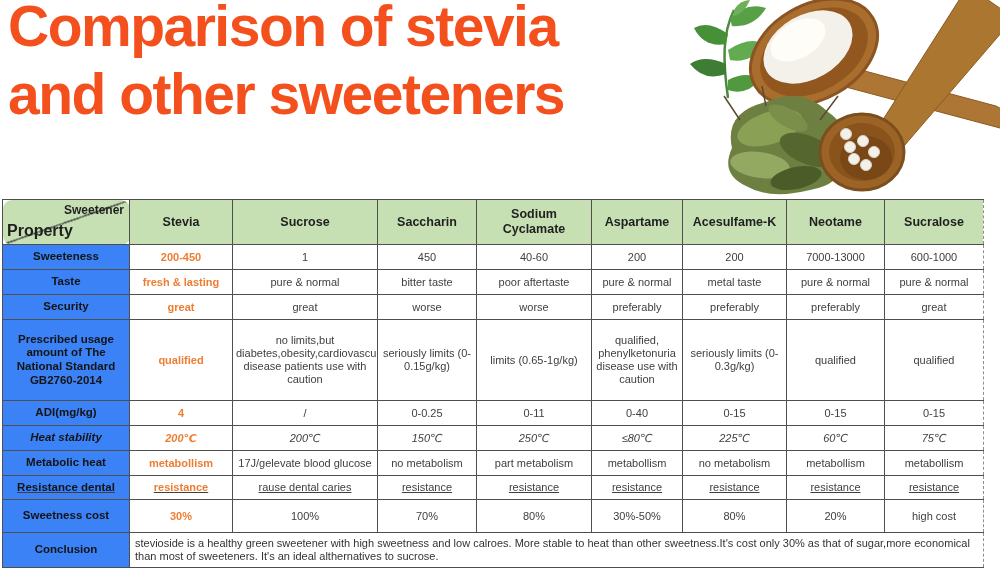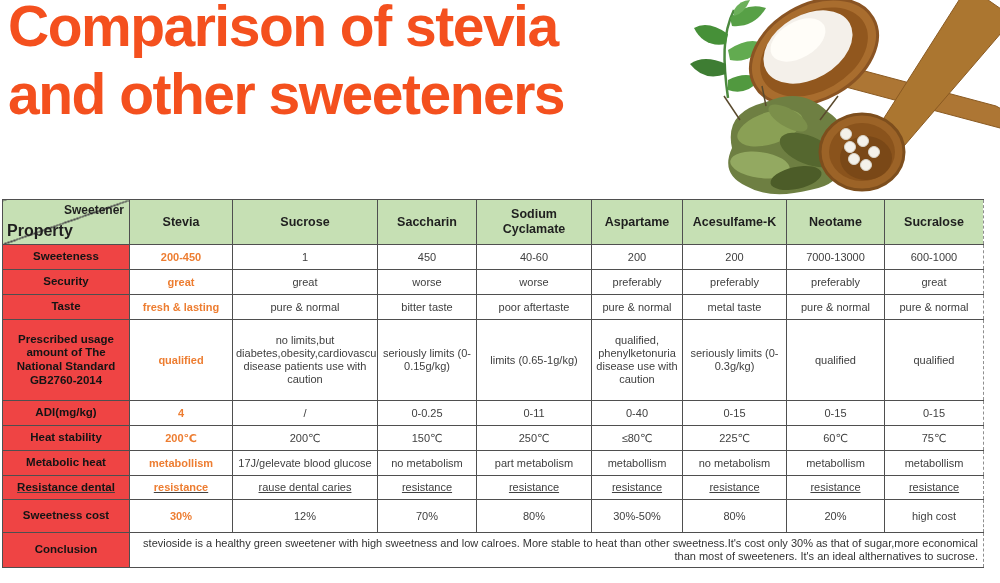--- a/index.html
+++ b/index.html
@@ -32,28 +32,29 @@
   thead th {
     background:#c6e0b4; color:#1f1f1f; font-weight:bold; font-size:12.5px;
     height:45px;
   }
   th.corner {
     position:relative; padding:0;
     background:
       linear-gradient(to bottom right,
         #c6e0b4 calc(50% - 1px), #4f4f4f calc(50% - 1px),
         #4f4f4f calc(50% + 0.5px), #c6e0b4 calc(50% + 0.5px));
+    border-radius: 9px;
   }
   th.corner .corner-top { position:absolute; top:3px; right:5px; font-size:12px; }
   th.corner .corner-bottom { position:absolute; bottom:3px; left:4px; font-size:16px; }
-  th.rowlabel { background:#ef4444; color:#141414; font-weight:bold; font-size:11.5px; }
+  th.rowlabel { background:#3b82f6; color:#141414; font-weight:bold; font-size:11.5px; }
   td.stevia { color:#ed7d31; font-weight:bold; }
   tr.conclusion-row { height:35px;padding-left:44px; }
   tr.conclusion-row td {
-    text-align:right; vertical-align:middle; padding:2px 5px; font-size:11px; color:#333;
+    text-align:left; vertical-align:middle; padding:2px 5px; font-size:11px; color:#333;
   }
 </style>
 </head>
 <body>
 
 <h1 class="page-title">
   <span>Comparison of stevia</span>
   <span>and other sweeteners</span>
 </h1>
 
@@ -137,40 +138,40 @@
         <td class="stevia">200-450</td>
         <td>1</td>
         <td>450</td>
         <td>40-60</td>
         <td>200</td>
         <td>200</td>
         <td>7000-13000</td>
         <td>600-1000</td>
       </tr>
       <tr style="height: 25px;">
+        <th class="rowlabel">Taste</th>
+        <td class="stevia">fresh &amp; lasting</td>
+        <td>pure &amp; normal</td>
+        <td>bitter taste</td>
+        <td>poor aftertaste</td>
+        <td>pure &amp; normal</td>
+        <td>metal taste</td>
+        <td>pure &amp; normal</td>
+        <td>pure &amp; normal</td>
+      </tr>
+      <tr style="height: 25px;">
         <th class="rowlabel">Security</th>
         <td class="stevia">great</td>
         <td>great</td>
         <td>worse</td>
         <td>worse</td>
         <td>preferably</td>
         <td>preferably</td>
         <td>preferably</td>
         <td>great</td>
-      </tr>
-      <tr style="height: 25px;">
-        <th class="rowlabel">Taste</th>
-        <td class="stevia">fresh &amp; lasting</td>
-        <td>pure &amp; normal</td>
-        <td>bitter taste</td>
-        <td>poor aftertaste</td>
-        <td>pure &amp; normal</td>
-        <td>metal taste</td>
-        <td>pure &amp; normal</td>
-        <td>pure &amp; normal</td>
       </tr>
       <tr style="height: 81px; padding-left: 40px;">
         <th class="rowlabel">Prescribed usage amount of The National Standard GB2760-2014</th>
         <td class="stevia">qualified</td>
         <td>no limits,but diabetes,obesity,cardiovascular disease patients use with caution</td>
         <td>seriously limits (0-0.15g/kg)</td>
         <td>limits (0.65-1g/kg)</td>
         <td>qualified, phenylketonuria disease use with caution</td>
         <td>seriously limits (0-0.3g/kg)</td>
         <td>qualified</td>
@@ -180,21 +181,21 @@
         <th class="rowlabel">ADI(mg/kg)</th>
         <td class="stevia">4</td>
         <td>/</td>
         <td>0-0.25</td>
         <td>0-11</td>
         <td>0-40</td>
         <td>0-15</td>
         <td>0-15</td>
         <td>0-15</td>
       </tr>
-      <tr style="height: 25px;">
+      <tr style="height: 25px; font-style: italic;">
         <th class="rowlabel">Heat stability</th>
         <td class="stevia">200℃</td>
         <td>200℃</td>
         <td>150℃</td>
         <td>250℃</td>
         <td>≤80℃</td>
         <td>225℃</td>
         <td>60℃</td>
         <td>75℃</td>
       </tr>
@@ -216,21 +217,21 @@
         <td>resistance</td>
         <td>resistance</td>
         <td>resistance</td>
         <td>resistance</td>
         <td>resistance</td>
         <td>resistance</td>
       </tr>
       <tr style="height: 33px; border-radius: 11px;">
         <th class="rowlabel">Sweetness cost</th>
         <td class="stevia">30%</td>
-        <td>12%</td>
+        <td>100%</td>
         <td>70%</td>
         <td>80%</td>
         <td>30%-50%</td>
         <td>80%</td>
         <td>20%</td>
         <td>high cost</td>
       </tr>
       <tr id="conclusion-row" class="conclusion-row">
       <th class="rowlabel">Conclusion</th>
       <td colspan="8">stevioside is a healthy green sweetener with high sweetness and low calroes. More stable to heat than other sweetness.It's cost only 30% as that of sugar,more economical than most of sweeteners. It's an ideal althernatives to sucrose.</td>

